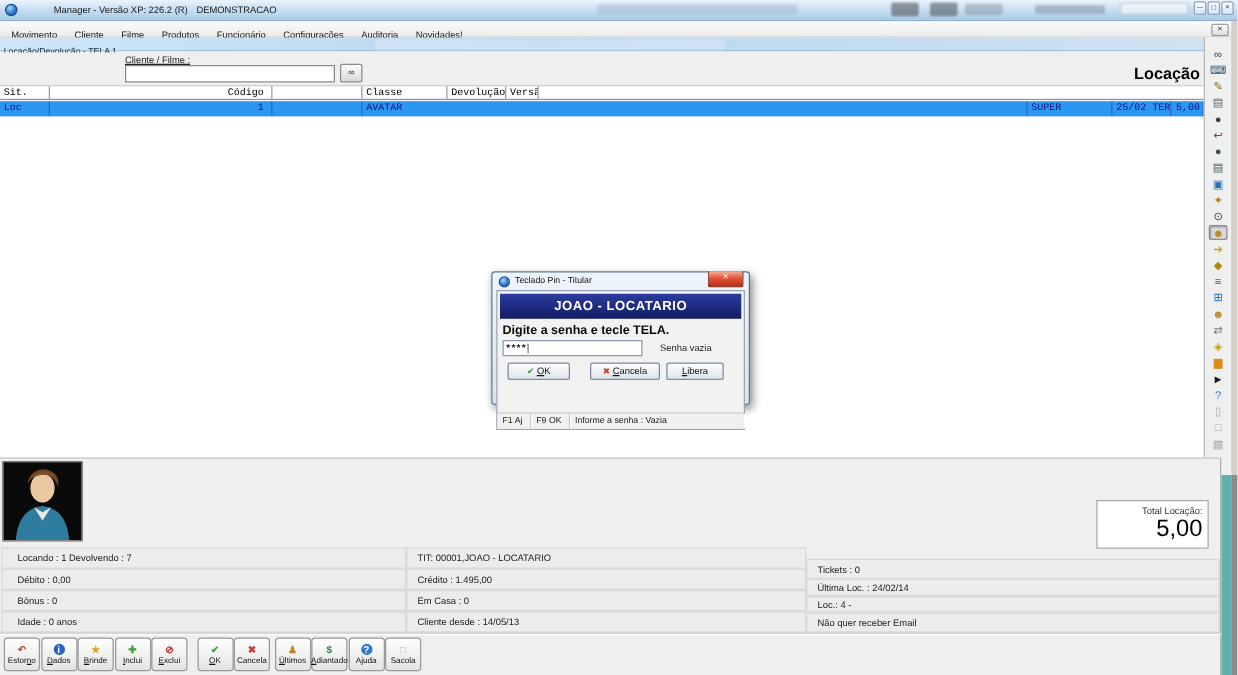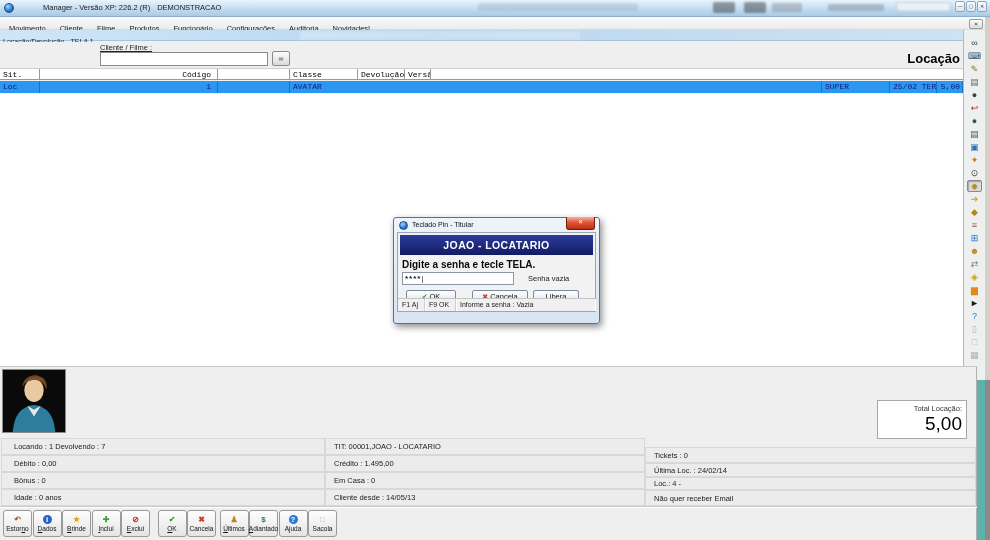--- a/index.html
+++ b/index.html
@@ -65,21 +65,21 @@
   
   .dialog { position:absolute; left:393px; top:217px; width:207px; height:107px;
     background:linear-gradient(#eef4fb,#d8e4f1); border:1px solid #5a7188; border-radius:3px;
     box-shadow:2px 3px 7px rgba(0,0,0,.45); }
   .dlg-icon { position:absolute; left:5px; top:3px; width:9px; height:9px; border-radius:50%;
     background:radial-gradient(circle at 35% 30%, #a8d8ff, #2f7fd0 55%, #1b4f9e); border:1px solid #1a4a8c; }
   .dlg-title { position:absolute; left:18px; top:3px; font-size:7px; color:#111; }
   .dlg-close { position:absolute; top:-1px; right:4px; width:29px; height:13px;
     background:linear-gradient(#f6b29c,#e0573a 45%,#bd2f14); border:1px solid #7a1a0a; border-top:none;
     border-radius:0 0 3px 3px; color:#fff; font-size:6px; text-align:center; line-height:11px; }
-  .dlg-body { position:absolute; left:3px; top:14px; width:199px; height:80px; background:#f2f2f2; border:1px solid #9aa6b5; }
+  .dlg-body { position:absolute; left:3px; top:14px; width:199px; height:112px; background:#f2f2f2; border:1px solid #9aa6b5; }
   .dlg-banner { position:absolute; left:2px; top:2px; width:193px; height:20px;
     background:linear-gradient(#2c3c9e,#121b63); color:#fff; font-weight:bold; font-size:10.5px;
     text-align:center; line-height:20px; letter-spacing:.4px; }
   .dlg-prompt { position:absolute; left:4px; top:26px; font-size:10px; font-weight:bold; color:#0a0a0a; white-space:nowrap; }
   .dlg-input { position:absolute; left:4px; top:39px; width:112px; height:13px; background:#fff;
     border:1px solid #8a96a6; font-size:8px; font-weight:bold; letter-spacing:1px; line-height:11px; padding-left:2px; }
   .dlg-cursor { font-weight:normal; color:#333; }
   .dlg-hint { position:absolute; left:130px; top:41px; font-size:7.5px; color:#222; }
   .dlg-btn { position:absolute; top:57px; height:14px; border:1px solid #7a8aa0; border-radius:2px;
     background:linear-gradient(#fefefe,#dde3ea); font-size:7.5px; text-align:center; line-height:12px; color:#111; }

